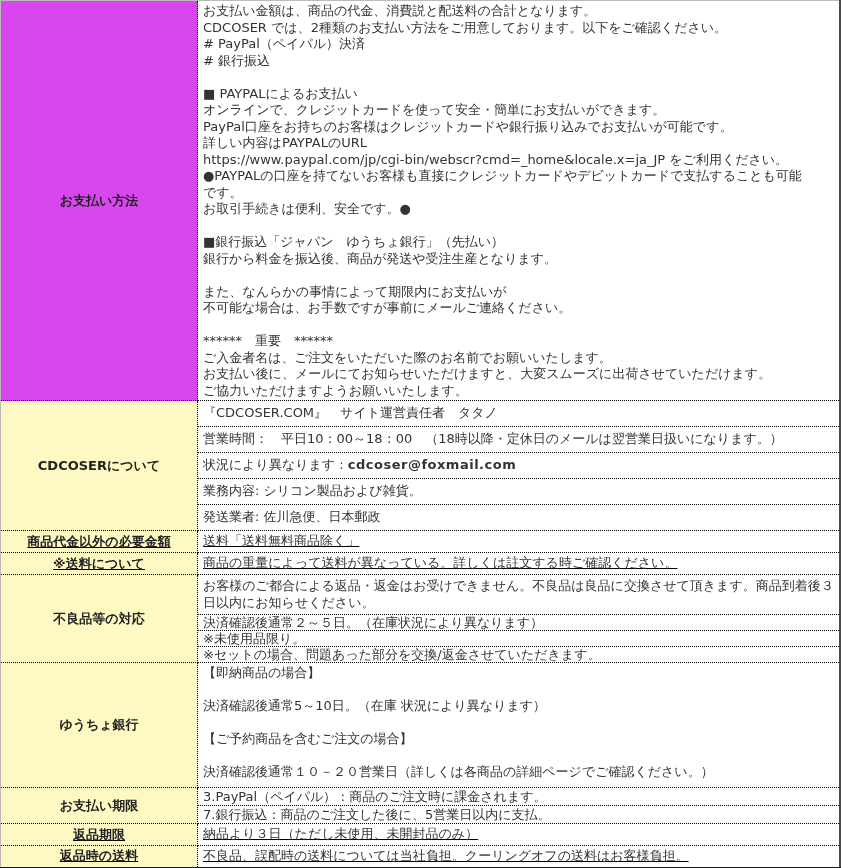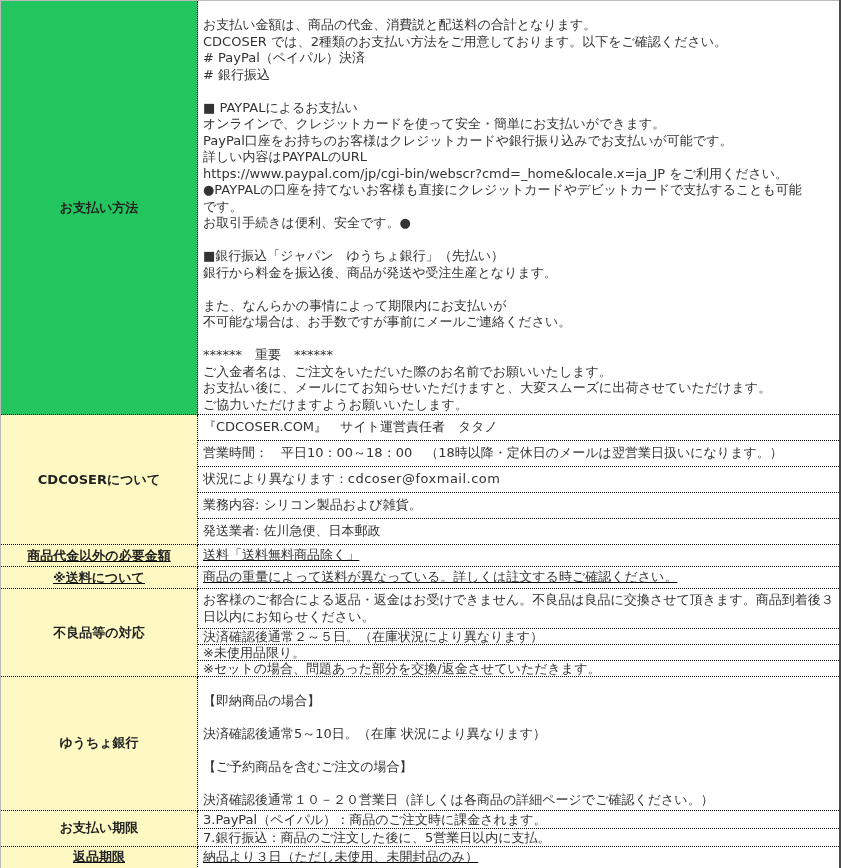--- a/index.html
+++ b/index.html
@@ -11,35 +11,35 @@
     border-collapse:collapse; table-layout:fixed; width:841px;
     border-top:1px solid #bbb; border-left:1px solid #bbb;
     border-right:2px solid #4a4a4a; border-bottom:2px solid #1a1a1a;
   }
   th, td { border:1px dotted #000; }
   th.label {
     width:197px; background:#fef9c3; color:#222;
     font-size:13px; font-weight:bold; text-align:center; vertical-align:middle;
     padding:0 4px;
   }
-  th.label.white { background:#22c55e; }
+  th.label.white { background:#d946ef; }
   td.cell {
     color:#333; font-size:13px; vertical-align:middle;
     padding:1px 5px; line-height:16.5px; word-break:break-all;
   }
-  td.pre { white-space:pre-wrap; vertical-align:top; padding-top:16px;margin-left:44px; }
+  td.pre { white-space:pre-wrap; vertical-align:top; padding-top:2px;margin-left:44px; }
   tr.h400 { height:400px; }
   tr.h26  { height:26px; }
   tr.h22  { height:22px;text-decoration:underline; }
   tr.h40  { height:40px; }
   tr.h16  { height:16px; }
   tr.h125 { height:125px; }
   tr.h18  { height:18px; }
   tr.h16 td.cell, tr.h18 td.cell { padding-top:0; padding-bottom:0; line-height:15px;margin-top:44px; }
-  b.email { font-weight:normal; letter-spacing:0.5px;text-align:center; }
+  b.email { font-weight:bold; letter-spacing:0.5px;text-align:center; }
 </style>
 </head>
 <body>
 
 <div class="page">
   <table class="policy">
     <colgroup>
         <col style="width:197px">
         <col>
       </colgroup>

